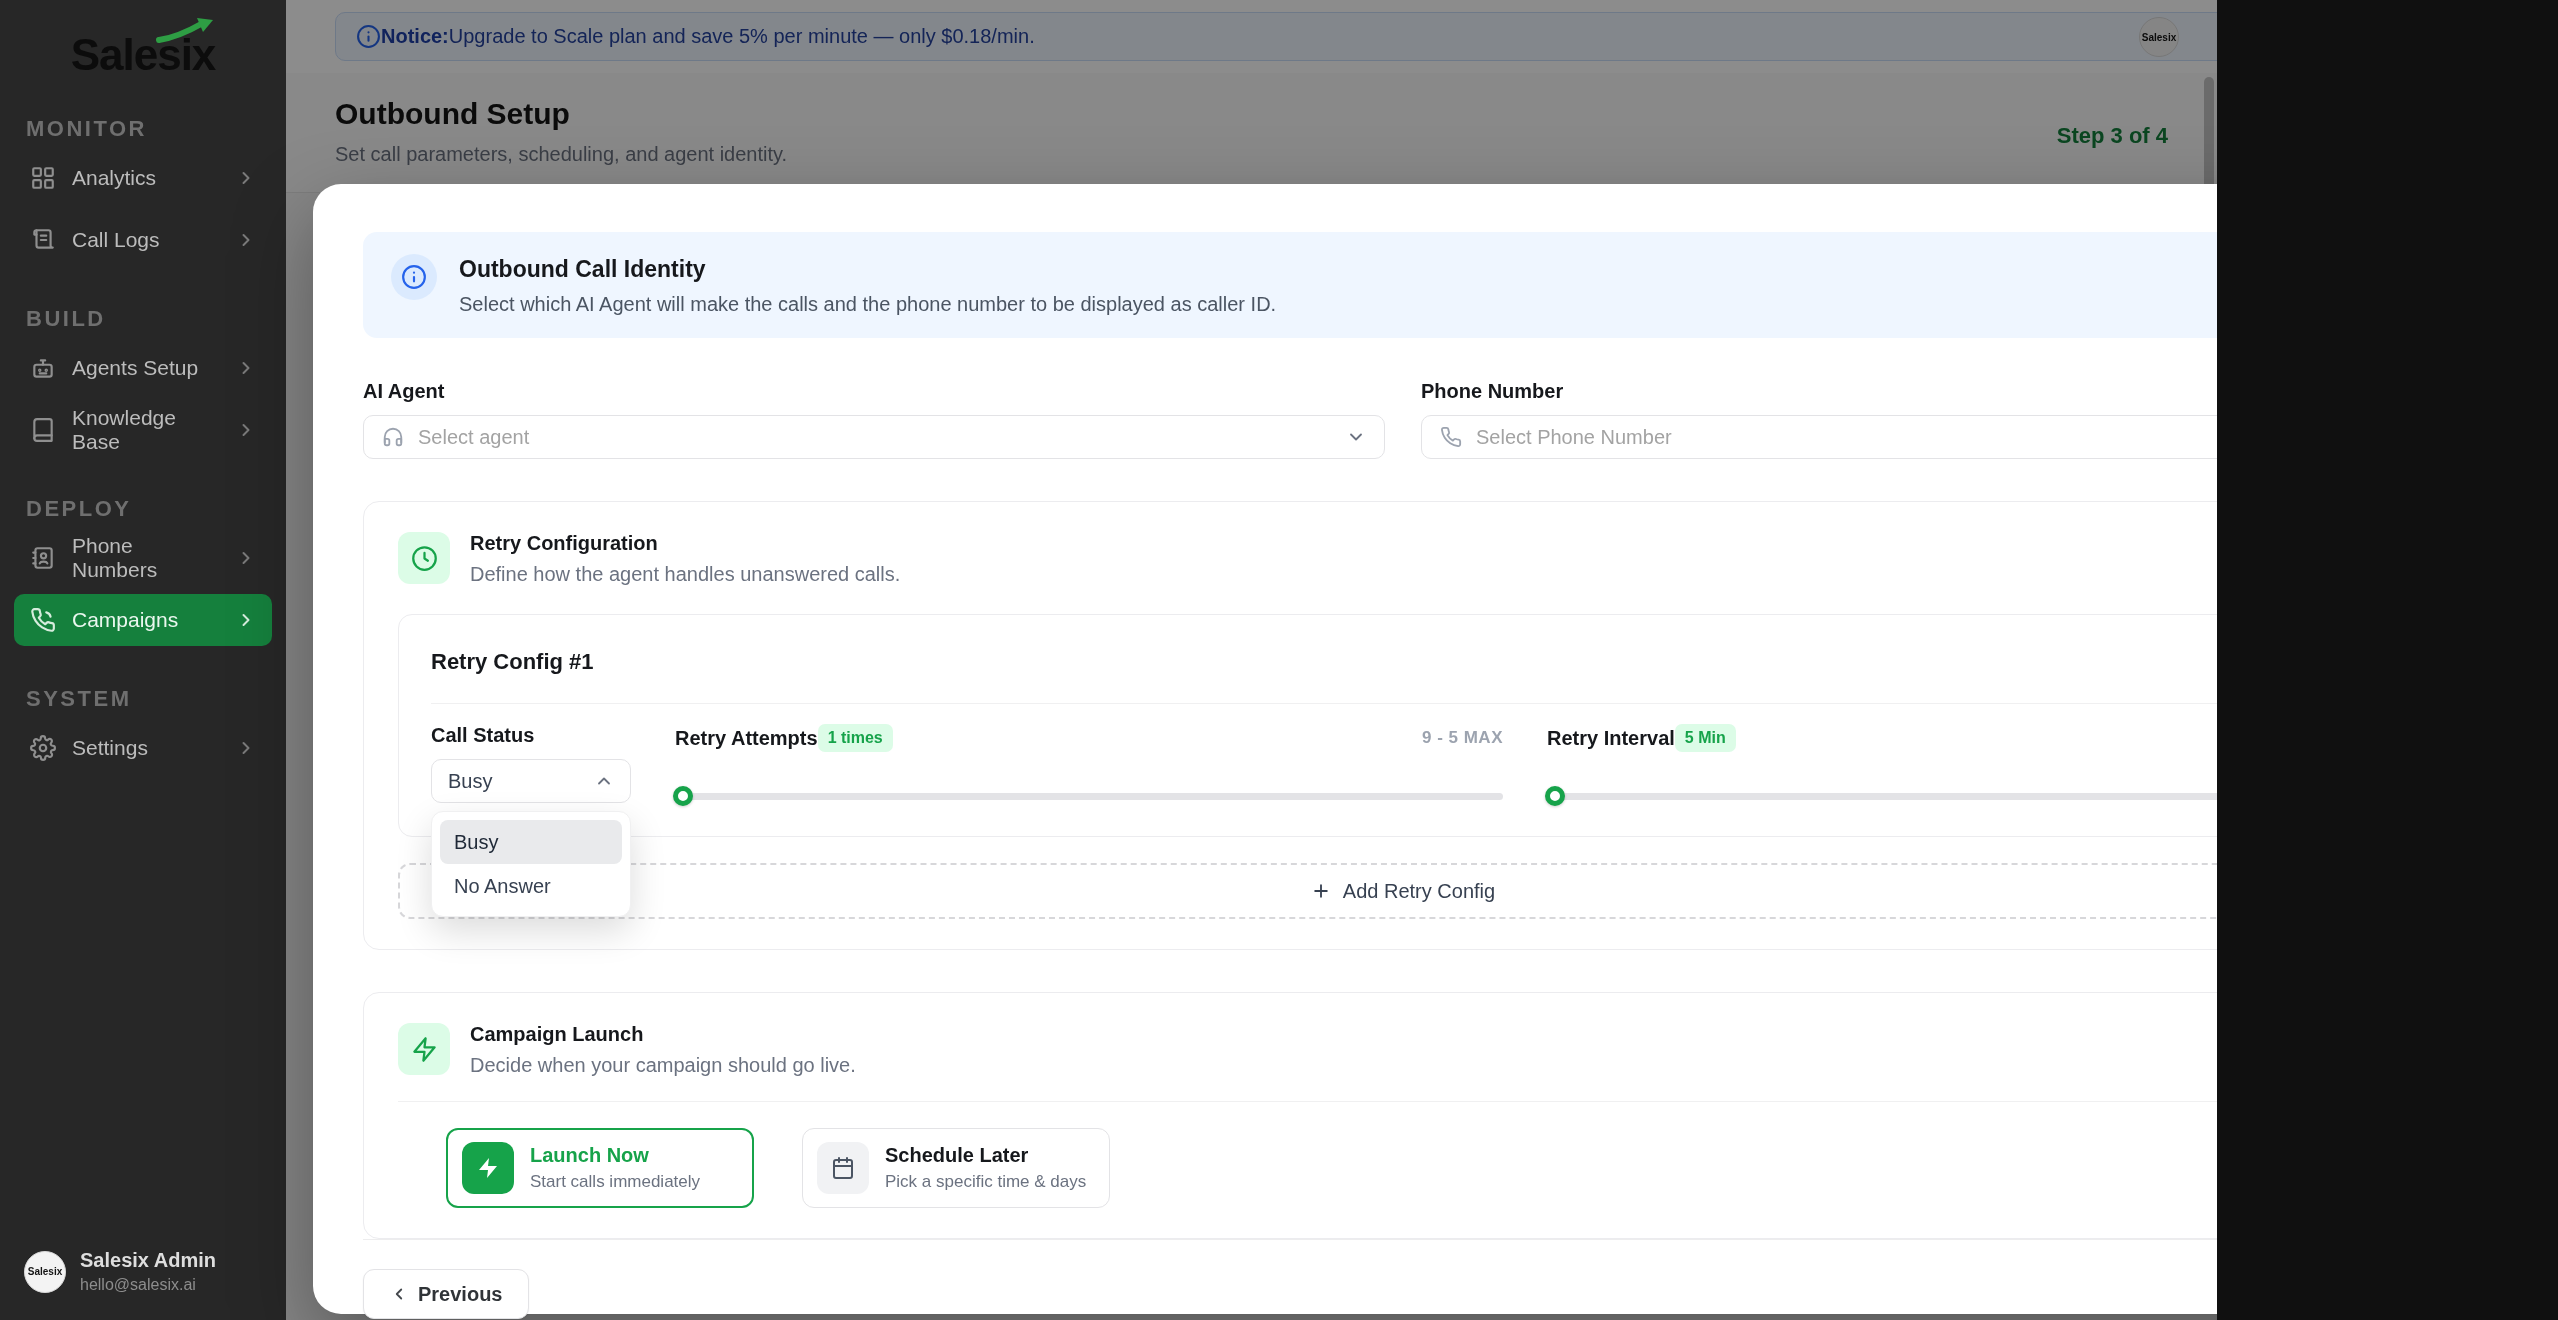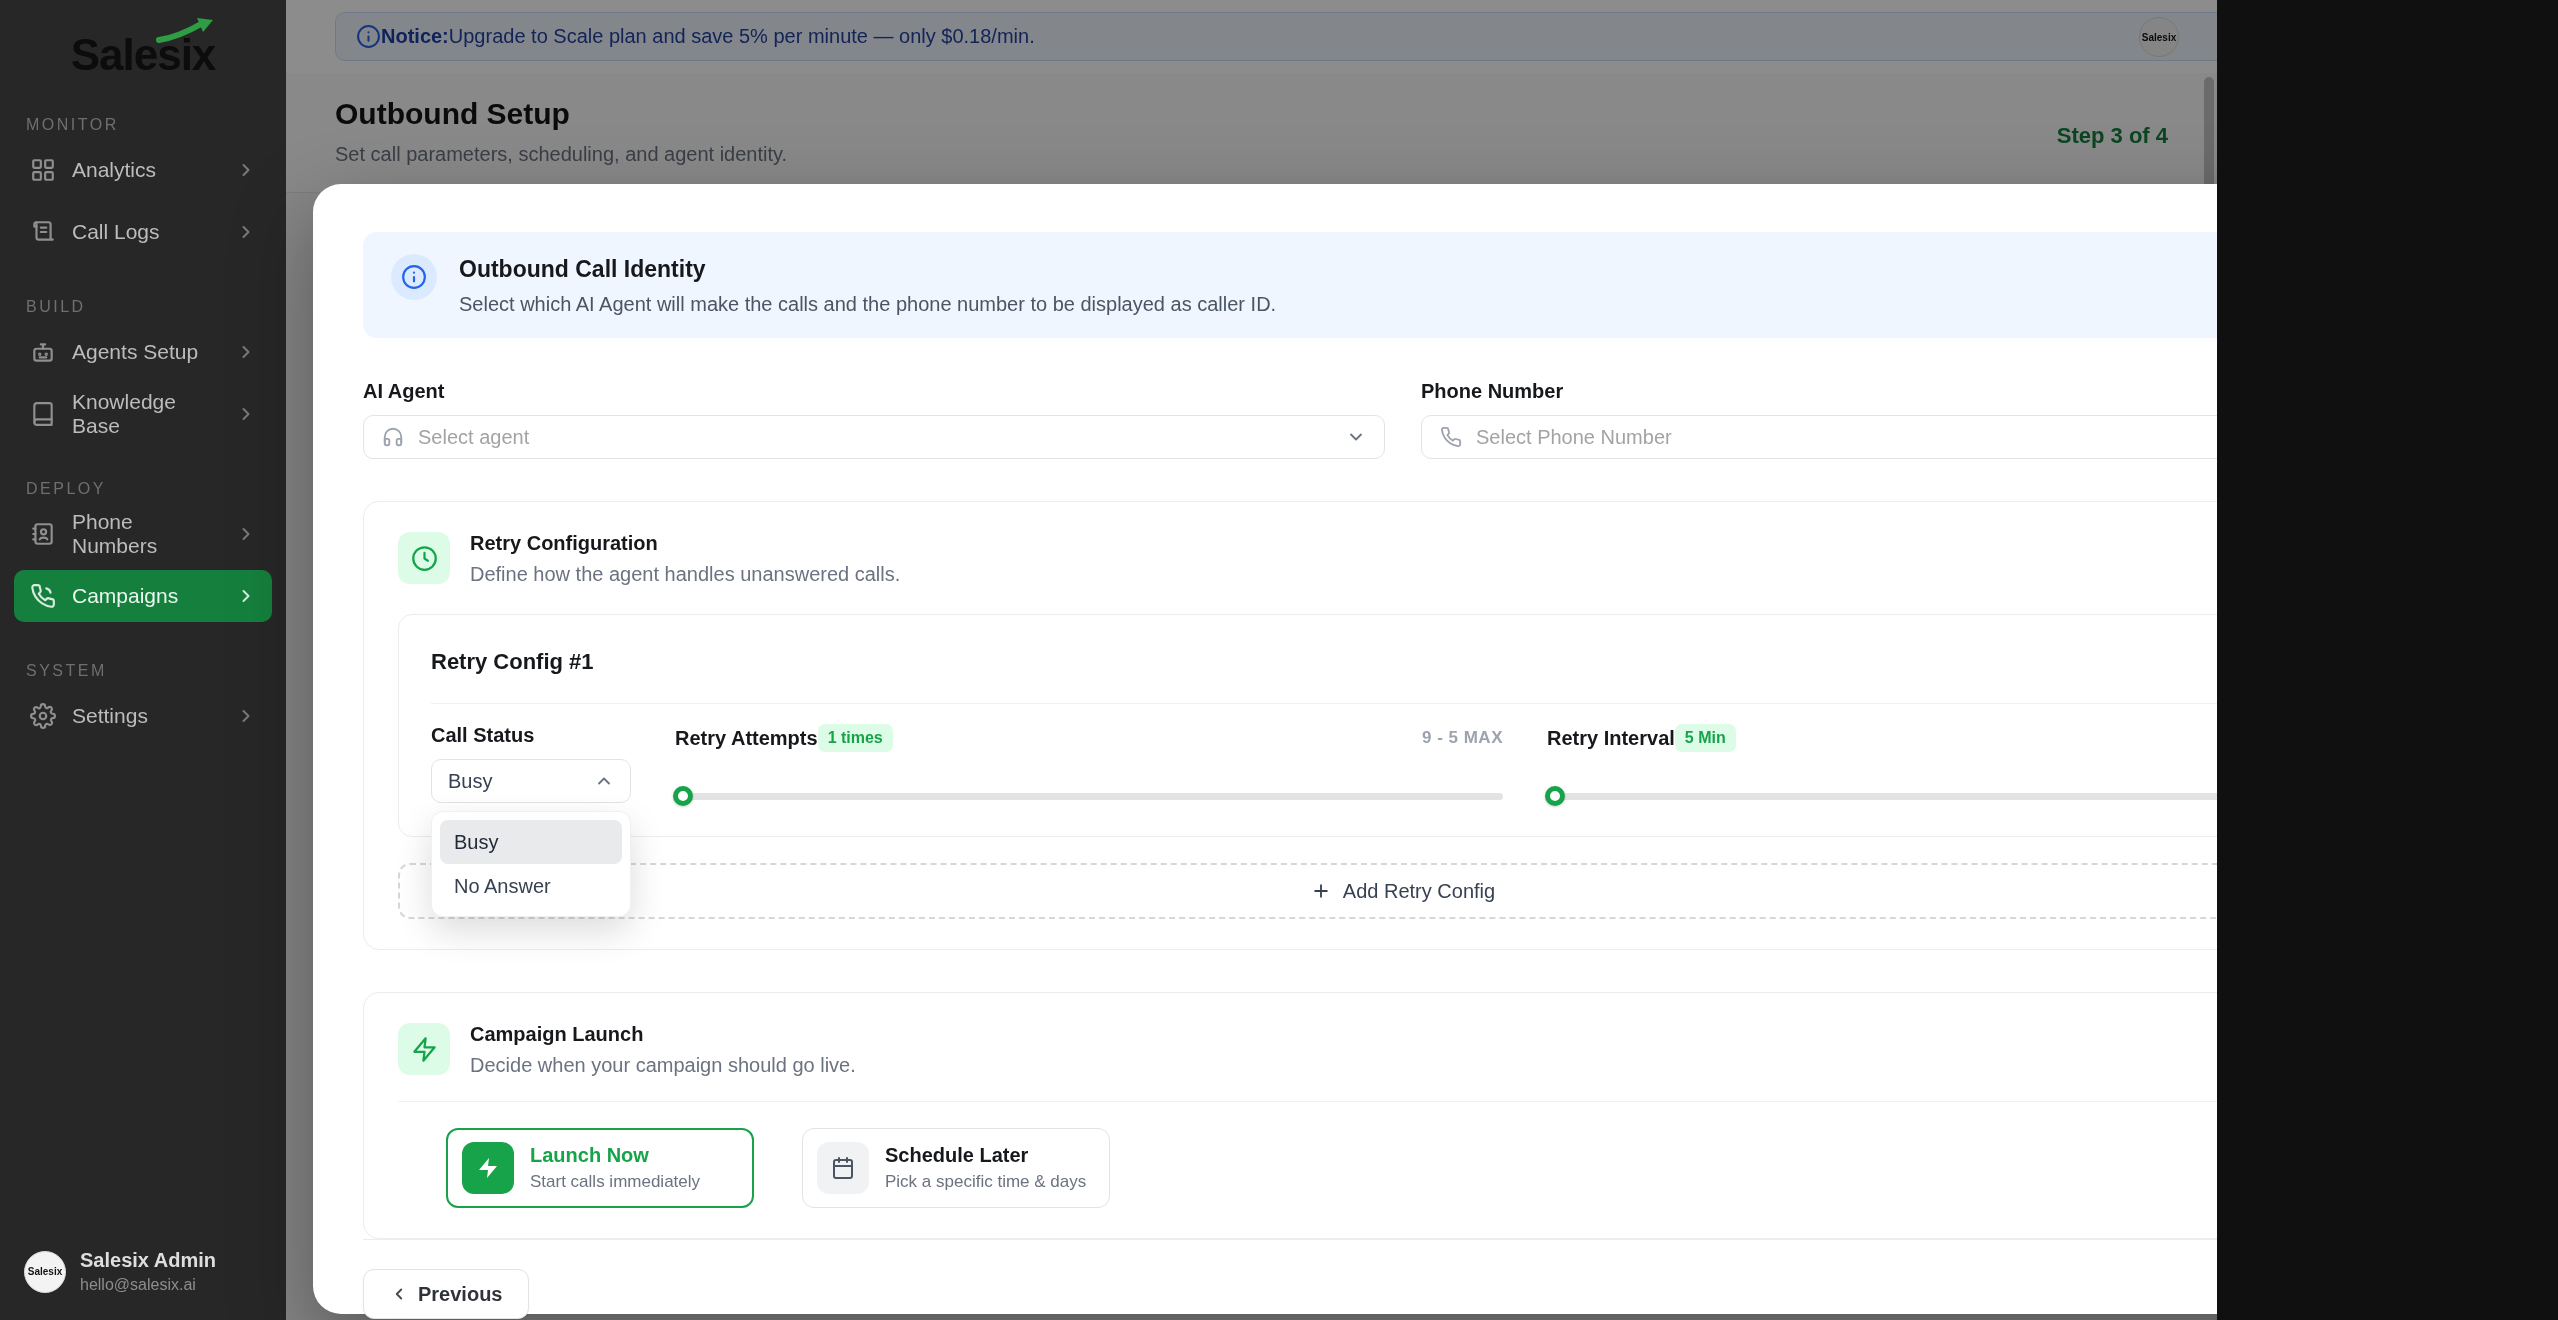--- a/index.html
+++ b/index.html
@@ -11,21 +11,21 @@
 
   
   .sidebar {
     position:absolute; left:0; top:0; width:286px; height:1320px;
     background:#272727; display:flex; flex-direction:column; z-index:10;
   }
   .logo-wrap { padding:30px 0 6px; display:flex; justify-content:center; }
   .logo { position:relative; font-size:44px; font-weight:800; letter-spacing:-1px; color:#0c0c0c; }
   .logo-arrow { position:absolute; top:-12px; left:84px; }
   .side-section-label {
-    padding:0 26px; margin:30px 0 10px; font-size:16px; font-weight:400;
+    padding:0 26px; margin:30px 0 10px; font-size:22px; font-weight:700;
     letter-spacing:2.5px; color:#6f6f6f;
   }
   .side-item {
     display:flex; align-items:center; gap:16px; margin:0 14px 10px; padding:0 16px;
     height:52px; border-radius:10px; color:#bcbcbc; font-size:21px; cursor:pointer;
   }
   .side-item .it-icon { width:26px; height:26px; color:#8f8f8f; flex:0 0 auto; display:flex; }
   .side-item .it-chev { margin-left:auto; width:20px; height:20px; color:#7a7a7a; display:flex; }
   .side-item.active { background:#15803d; color:#eaf7ef; }
   .side-item.active .it-icon, .side-item.active .it-chev { color:#d6ecdd; }

